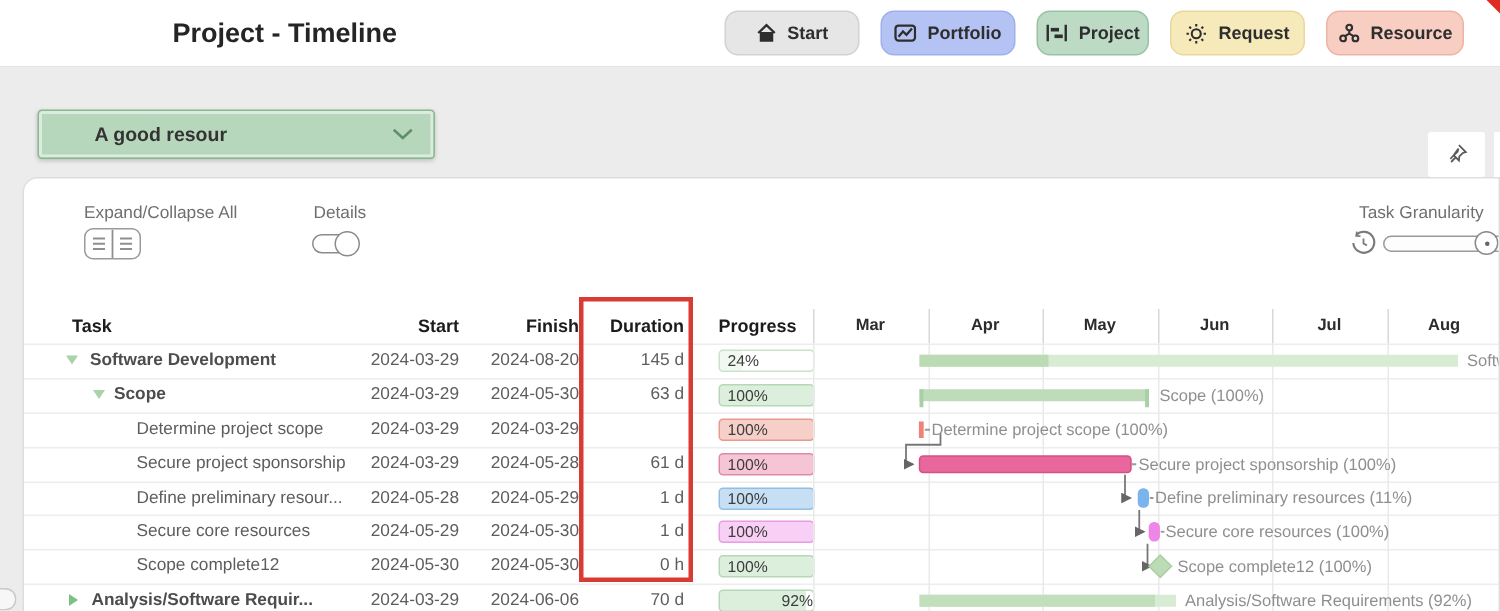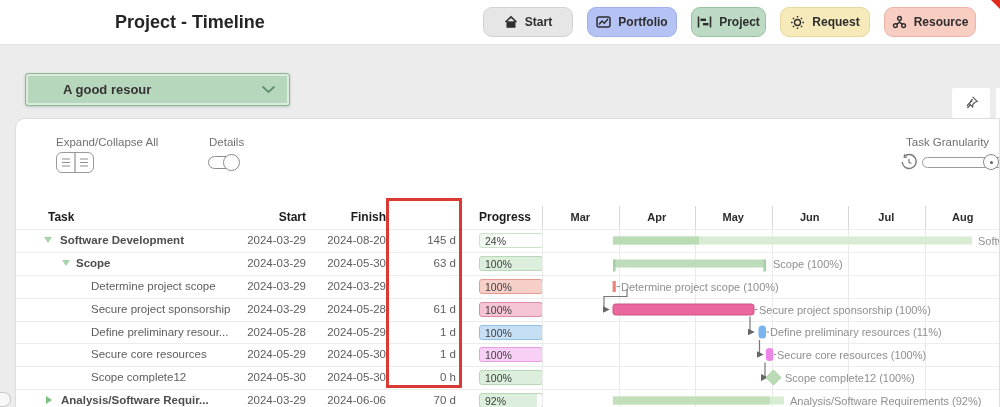--- a/index.html
+++ b/index.html
@@ -72,21 +72,21 @@
   .tri.right { border-top:4.5px solid transparent; border-bottom:4.5px solid transparent;
                border-left:6px solid #7dc181; }
   .badge { position:absolute; left:463px; width:64px; height:15px; border-radius:3px;
            font-size:10.5px; line-height:15px; padding-left:5px; color:#3d3d3d; }
   .b-plain   { border:1px solid #c9e2c9; background:linear-gradient(90deg,#f1f8f1 0 24%,#fff 24%); }
   .b-green   { border:1px solid #b6d8b6; background:#dcefdc; }
   .b-red     { border:1px solid #e79b90; background:#f7cfc9; }
   .b-pink    { border:1px solid #e08aab; background:#f6c5d5; }
   .b-blue    { border:1px solid #90bfe3; background:#c6dff5; }
   .b-magenta { border:1px solid #e89ce2; background:#f9d0f5; }
-  .b-green92 { border:1px solid #b6d8b6; background:linear-gradient(90deg,#dcefdc 0 92%,#fff 92%); }
+  .b-green92 { border:1px solid #b6d8b6; background:linear-gradient(90deg,#dcefdc 0 92%,#fff 92%);text-align:right; }
 
   
   #dur-box { position:absolute; left:370px; top:79px; width:76px; height:190px;
              border:3px solid #d93a34; z-index:30; pointer-events:none; }
 
   
   #month-header { position:absolute; left:526px; top:87px; width:459px; height:23px; }
   .mh { position:absolute; top:0; width:76.5px; height:23px; line-height:23px;
         text-align:center; font-size:11px; font-weight:bold; color:#2c2c2c; }
   .mtick { position:absolute; top:0; width:1px; height:23px; background:#d8d8d8; }
@@ -190,20 +190,21 @@
         <path d="M4.6 1.4 L4.2 4.2 L7 4.4" stroke-width="1.2"></path>
         <path d="M9 6 V9.3 L11.3 10.6" stroke-width="1.2"></path>
       </svg>
   </div>
   <div id="dg-slider"></div>
   <div id="dg-handle"></div>
 
   <div class="th" style="left:32px;">Task</div>
   <div class="th c-start">Start</div>
   <div class="th c-finish">Finish</div>
+  <div class="th c-dur">Duration</div>
   <div class="th" style="left:463px;">Progress</div>
 
   <div id="month-header">
     <div class="mtick" style="left:0;"></div>
       <div class="mtick" style="left:76.5px;"></div>
       <div class="mtick" style="left:153px;"></div>
       <div class="mtick" style="left:229.5px;"></div>
       <div class="mtick" style="left:306px;"></div>
       <div class="mtick" style="left:382.5px;"></div>
     <span class="mh" style="left:0;">Mar</span>

